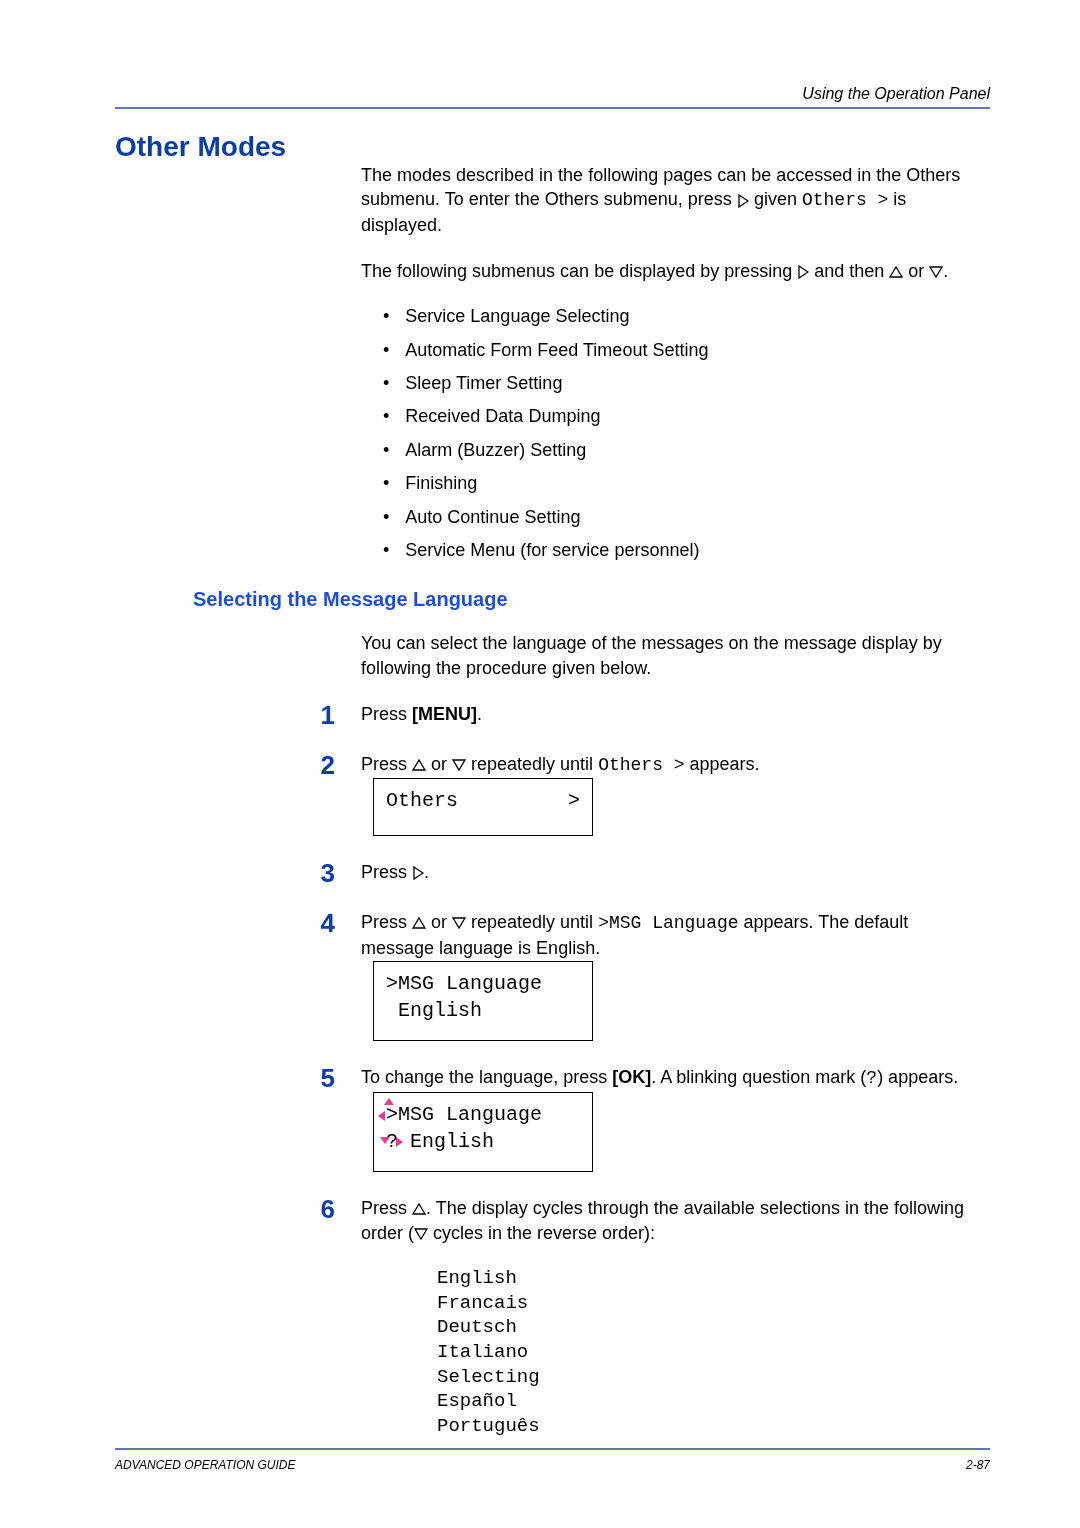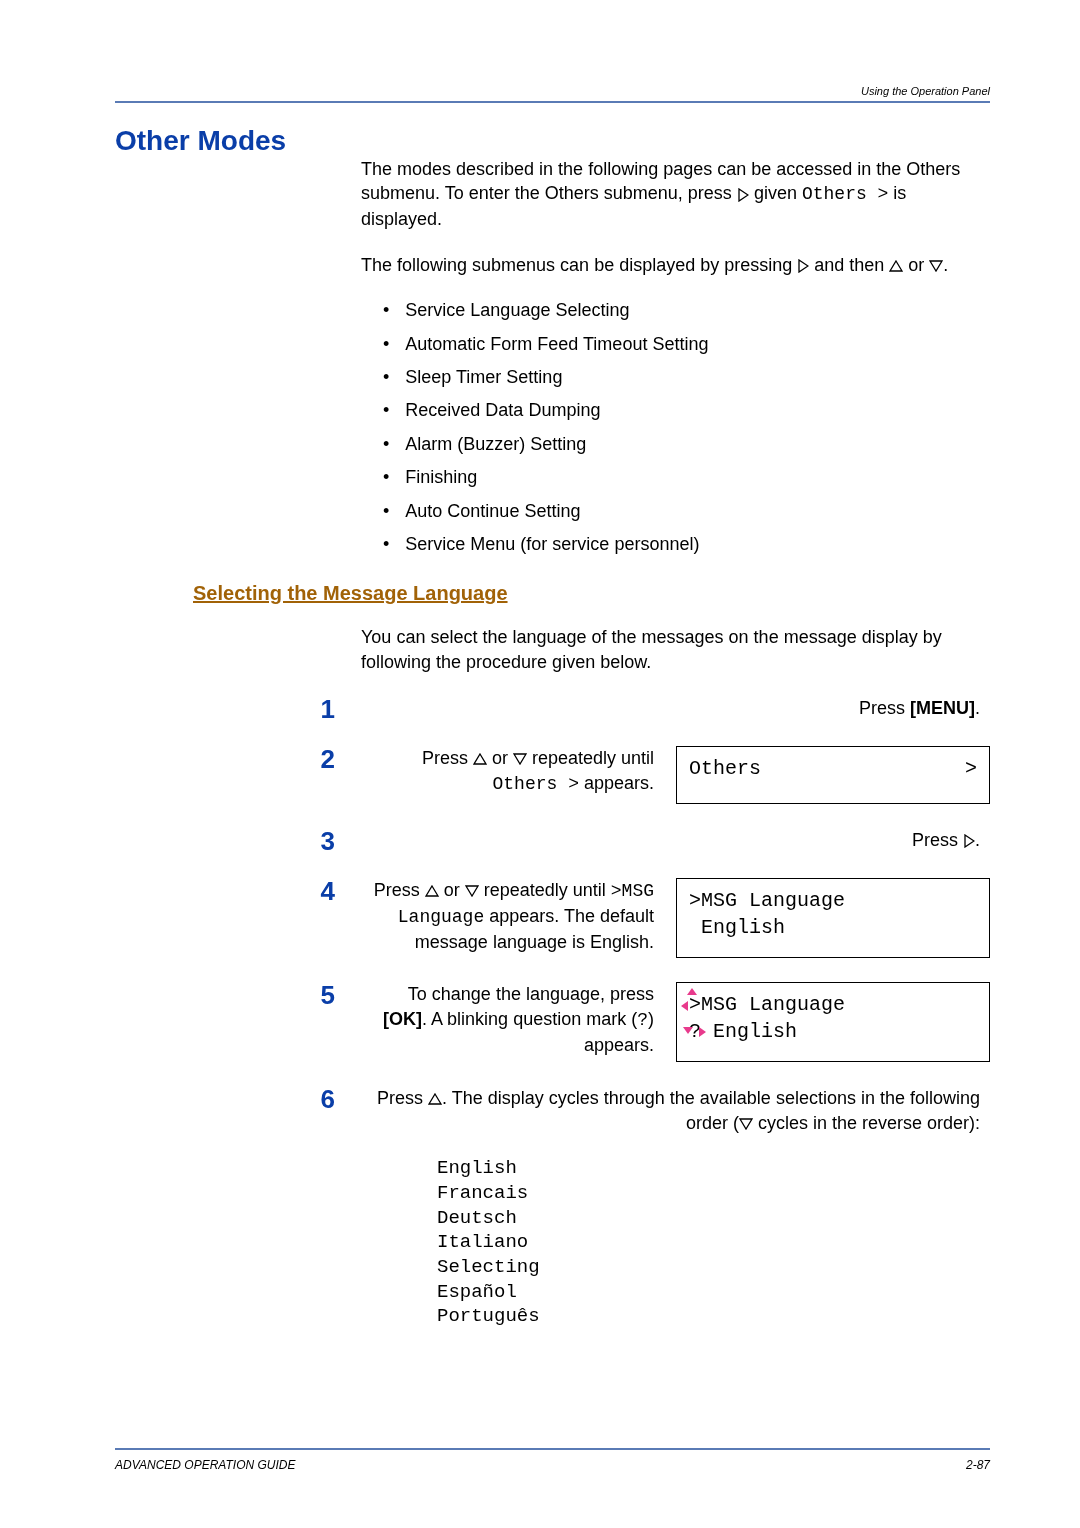--- a/index.html
+++ b/index.html
@@ -9,71 +9,70 @@
       background: #fff;
       font-family: Arial, Helvetica, sans-serif;
       font-size: 18px;
       color: #000;
       position: relative;
       padding: 85px 90px 60px 115px;
     }
     .header-right {
       text-align: right;
       font-style: italic;
-      font-size: 11px;
+      font-size: 16px;
       color: #000;
       margin-bottom: 4px;
     }
     .hr-top { border: none; border-top: 2px solid #5a7bb5; margin-bottom: 22px; }
     h1.section-title {
       color: #0a3ea8;
       font-size: 28px;
       font-weight: bold;
     }
     .indented-block { margin-left: 246px; }
     .intro-para { margin-bottom: 22px; line-height: 1.35; }
     .bullet-list { list-style: none; margin-left: 22px; }
     .bullet-list li { margin-bottom: 10px; line-height: 1.3; }
     .bullet-list li::before { content: "•"; margin-right: 16px; }
     h3.subsection-title {
-      color: #a16207;
+      color: #1d4ed8;
       font-size: 20px;
       font-weight: bold;
       margin: 26px 0 20px 78px;
-      text-decoration: underline;
     }
     .step-row { display: flex; align-items: flex-start; margin-bottom: 24px; }
     .step-num {
       color: #0a3ea8;
       font-size: 26px;
       font-weight: bold;
       width: 246px;
       text-align: right;
       padding-right: 26px;
       flex-shrink: 0;
       line-height: 1;
     }
     .step-body { flex: 1; line-height: 1.4; }
-    .step-text { padding-right: 10px; text-align: right; }
+    .step-text { padding-right: 10px; }
     .mono { font-family: "Courier New", Courier, monospace; }
     .bold { font-weight: bold; }
     .display-box {
       border: 1px solid #000;
-      width: 314px;
+      width: 220px;
       padding: 8px 12px 16px 12px;
       font-family: "Courier New", Courier, monospace;
       font-size: 20px;
       flex-shrink: 0;
       margin-left: 12px;
       min-height: 58px;
       line-height: 1.35;
       position: relative;
     }
     .display-row { display: flex; justify-content: space-between; }
-    .step-flex { display: flex; align-items: flex-start; }
+    .step-flex { display: flex; align-items: flex-start; flex-direction: column; }
     .lang-list-block {
       margin-left: 322px;
       font-family: "Courier New", Courier, monospace;
       font-size: 19px;
       line-height: 1.3;
       margin-top: 20px;
     }
     .blink-arrow-up {
       position:absolute; left:10px; top:5px;
       width:0;height:0;border-left:5px solid transparent;border-right:5px solid transparent;border-bottom:7px solid #e83a8c;

